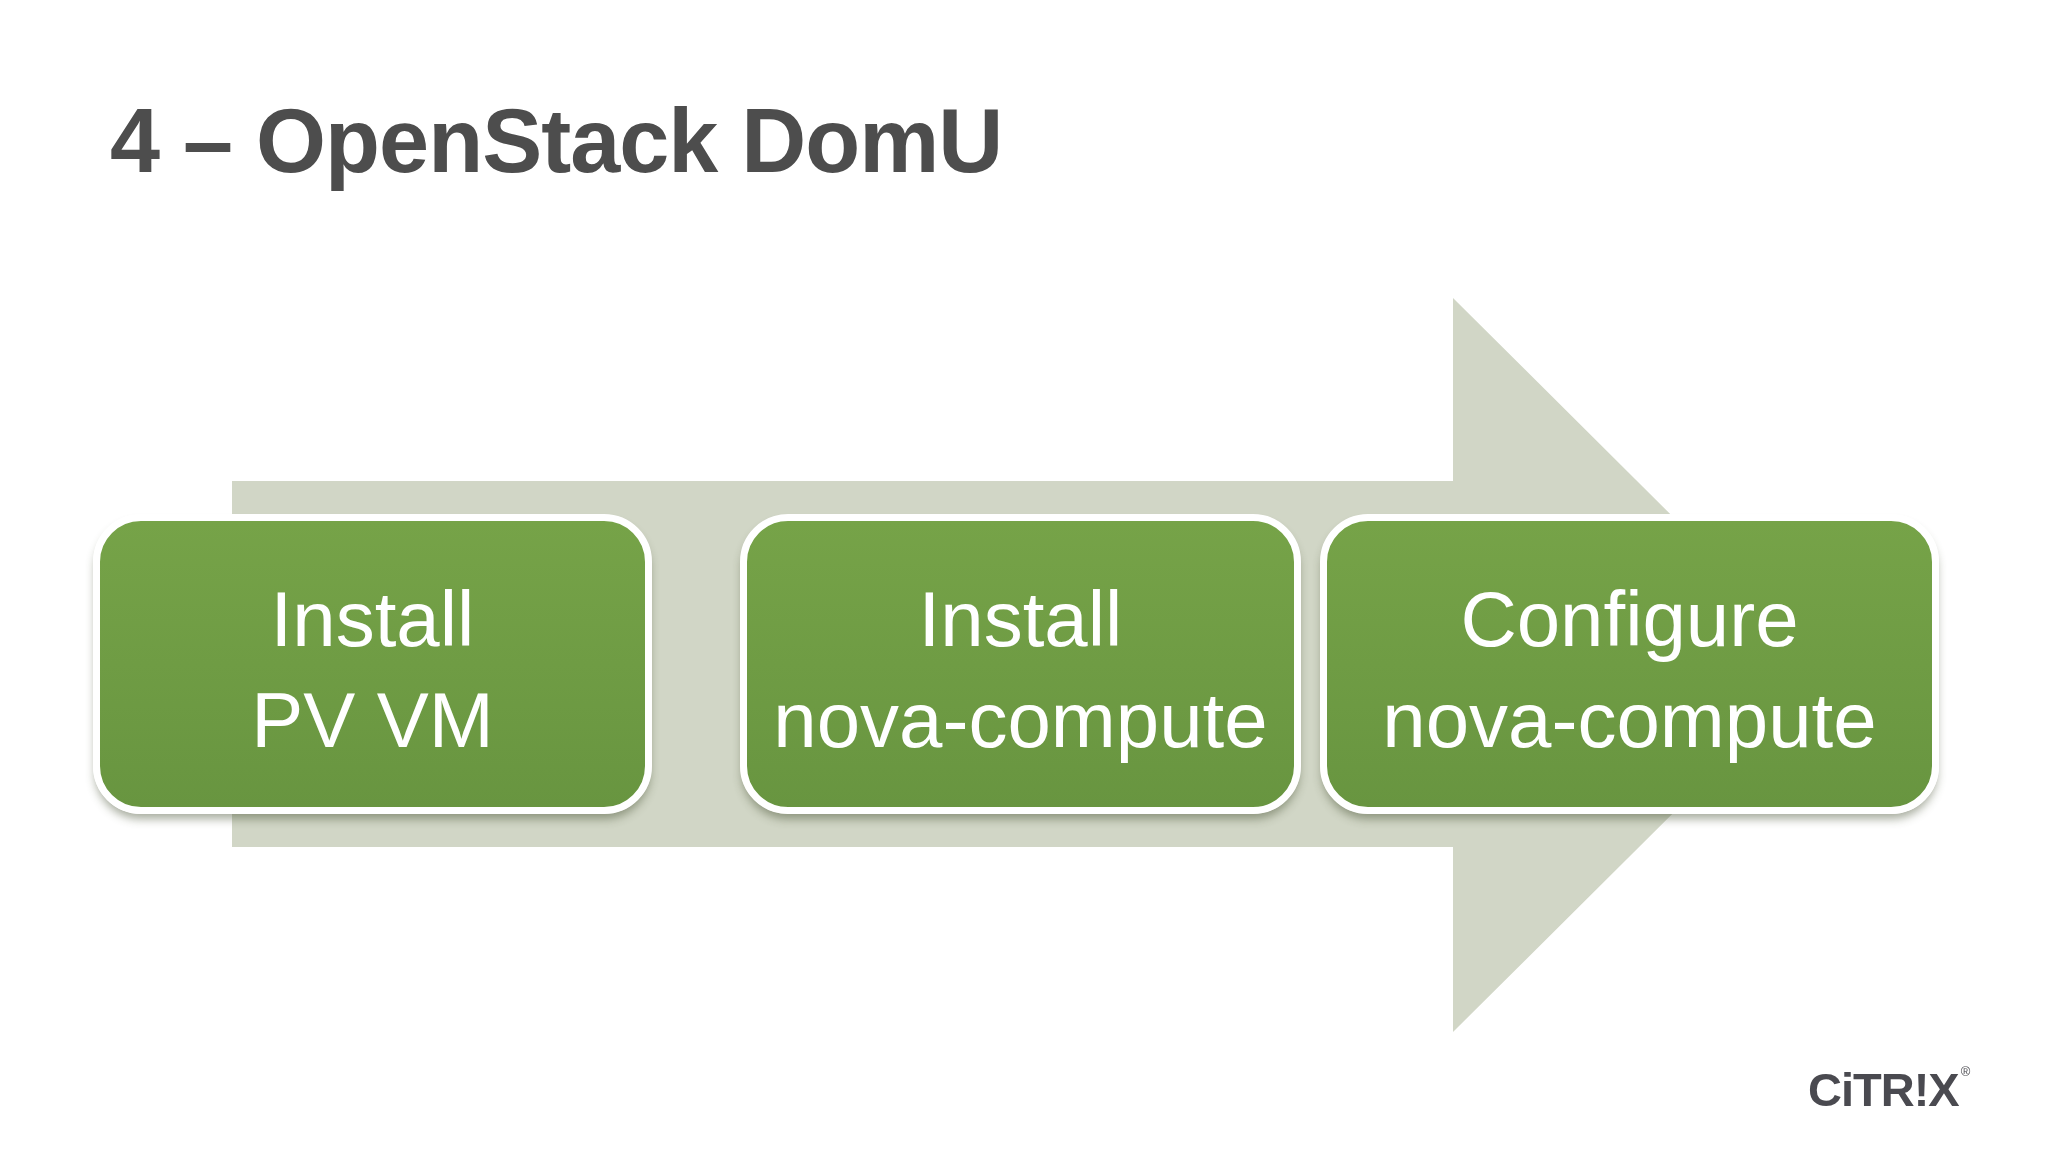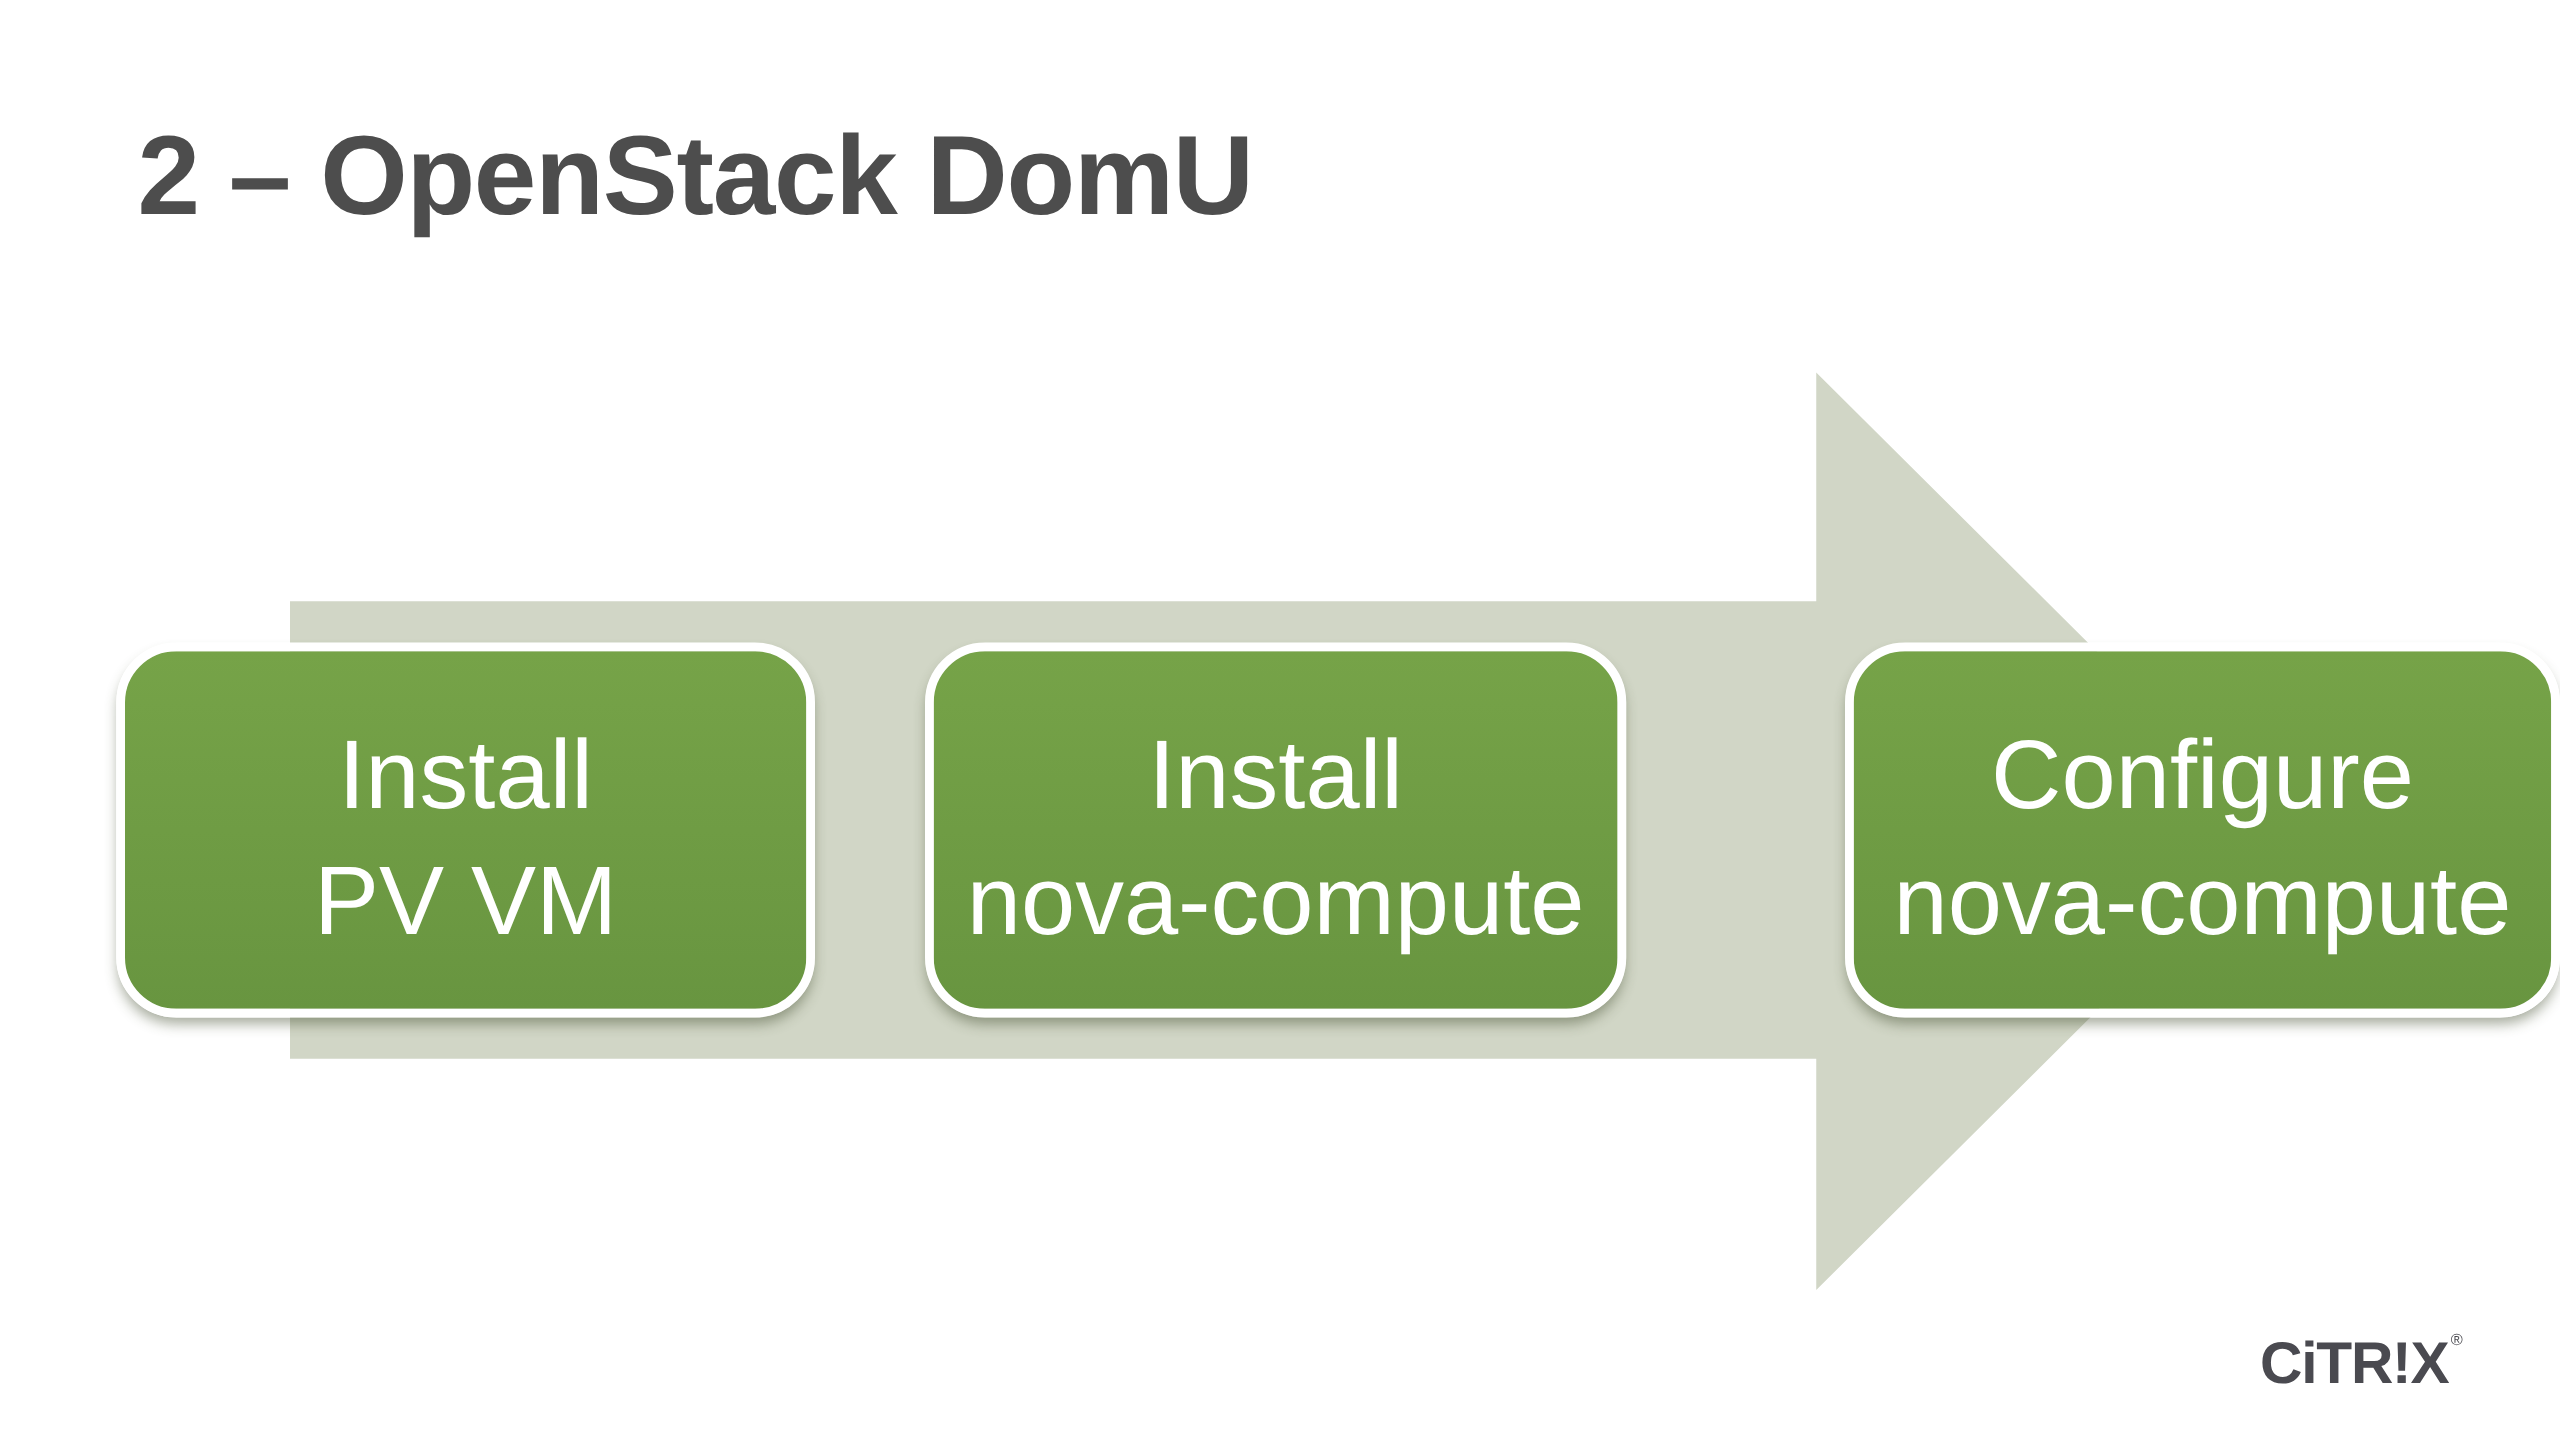--- a/index.html
+++ b/index.html
@@ -51,21 +51,21 @@
     text-align: center;
   }
   .step-box .line {
     color: #ffffff;
     font-size: 78px;
     line-height: 1.3;
     white-space: nowrap;
   }
   .box-1 { left: 93px;   width: 559px; }
   .box-2 { left: 740px;  width: 561px; }
-  .box-3 { left: 1476px; width: 572px; }
+  .box-3 { left: 1320px; width: 619px; }
   .logo {
     position: absolute;
     left: 1808px;
     top: 1062px;
     color: #4a4a50;
     white-space: nowrap;
   }
   .logo .wordmark {
     font-family: "Liberation Sans", sans-serif;
     font-weight: bold;
@@ -77,21 +77,21 @@
     font-size: 13px;
     vertical-align: 30px;
     margin-left: 2px;
   }
 </style>
 </head>
 <body>
 
 <div class="slide">
 
-  <h1 class="title">2 – OpenStack DomU</h1>
+  <h1 class="title">4 – OpenStack DomU</h1>
 
   <svg class="arrow-svg" viewBox="0 0 2048 1152" xmlns="http://www.w3.org/2000/svg">
     <polygon points="232,481 1453,481 1453,298 1822,665 1453,1032 1453,847 232,847" fill="#d1d6c6"></polygon>
   </svg>
 
   <div class="step-box box-1">
     <div class="line">Install</div>
     <div class="line">PV VM</div>
   </div>
 

